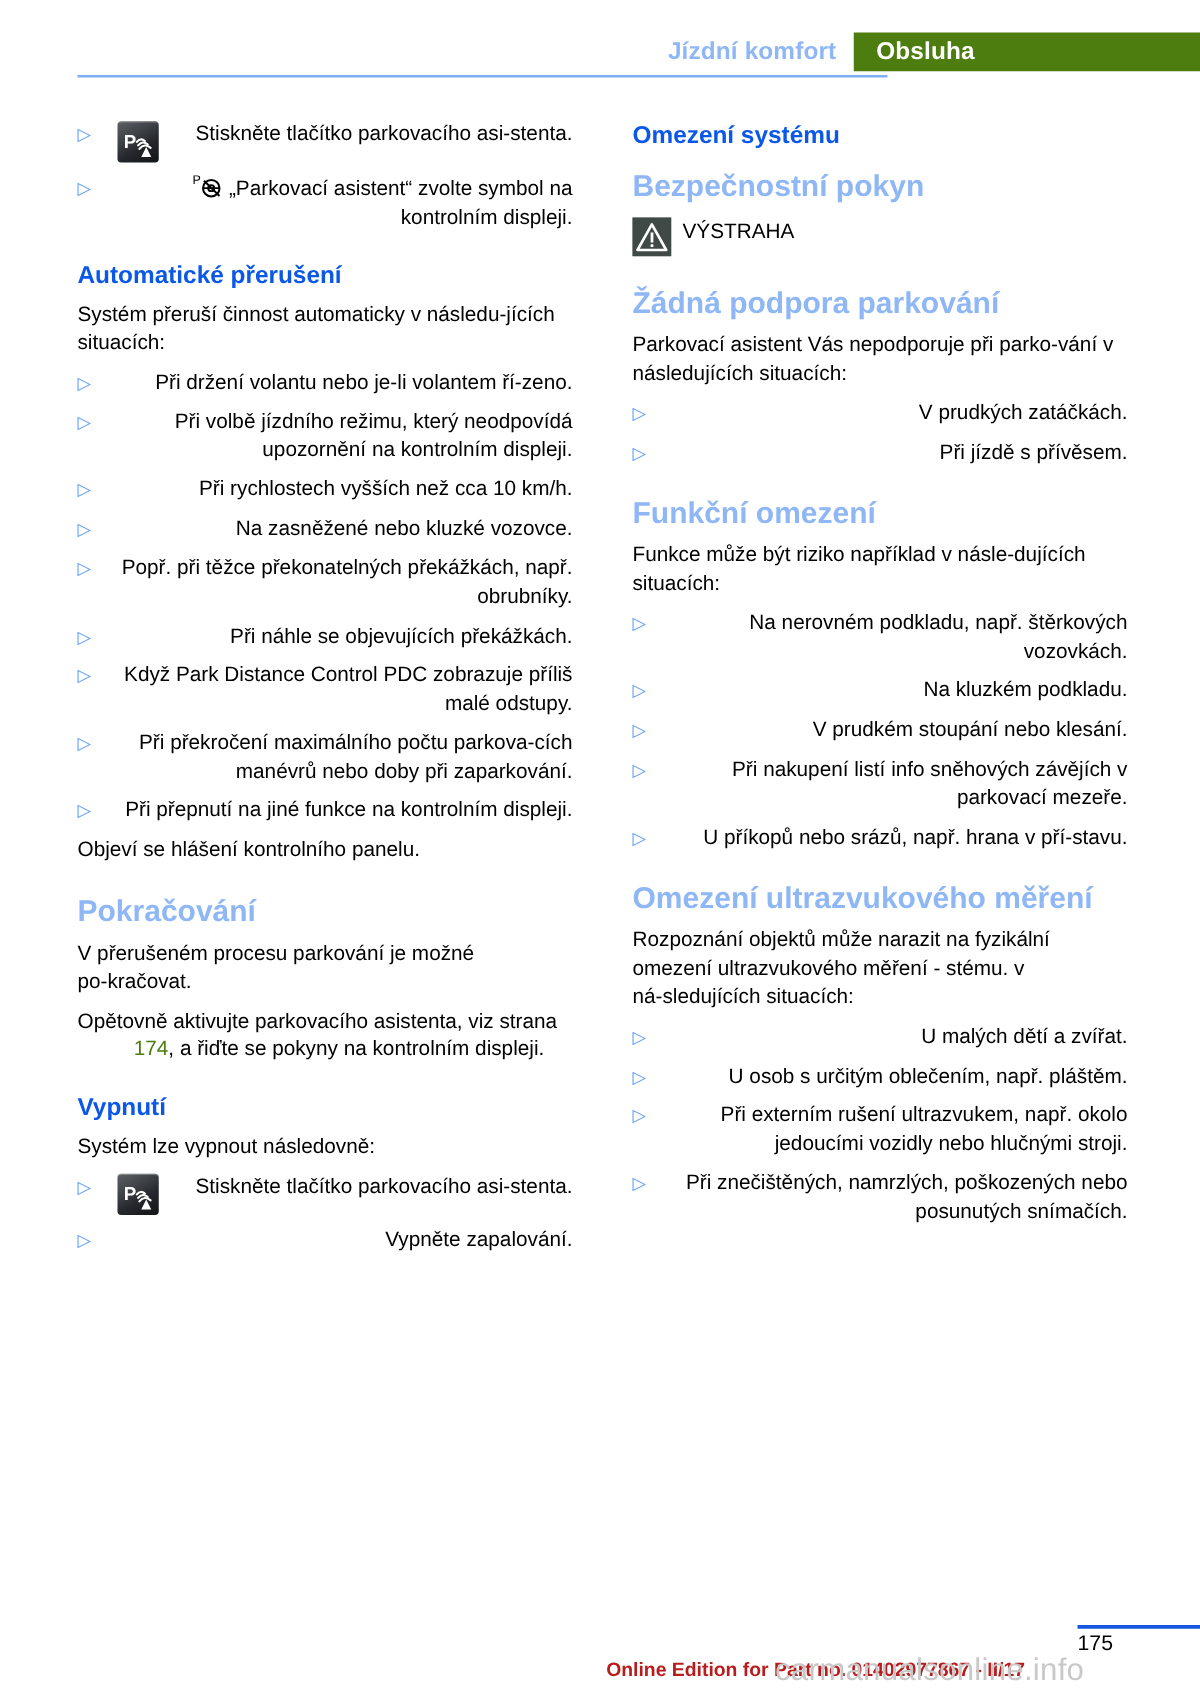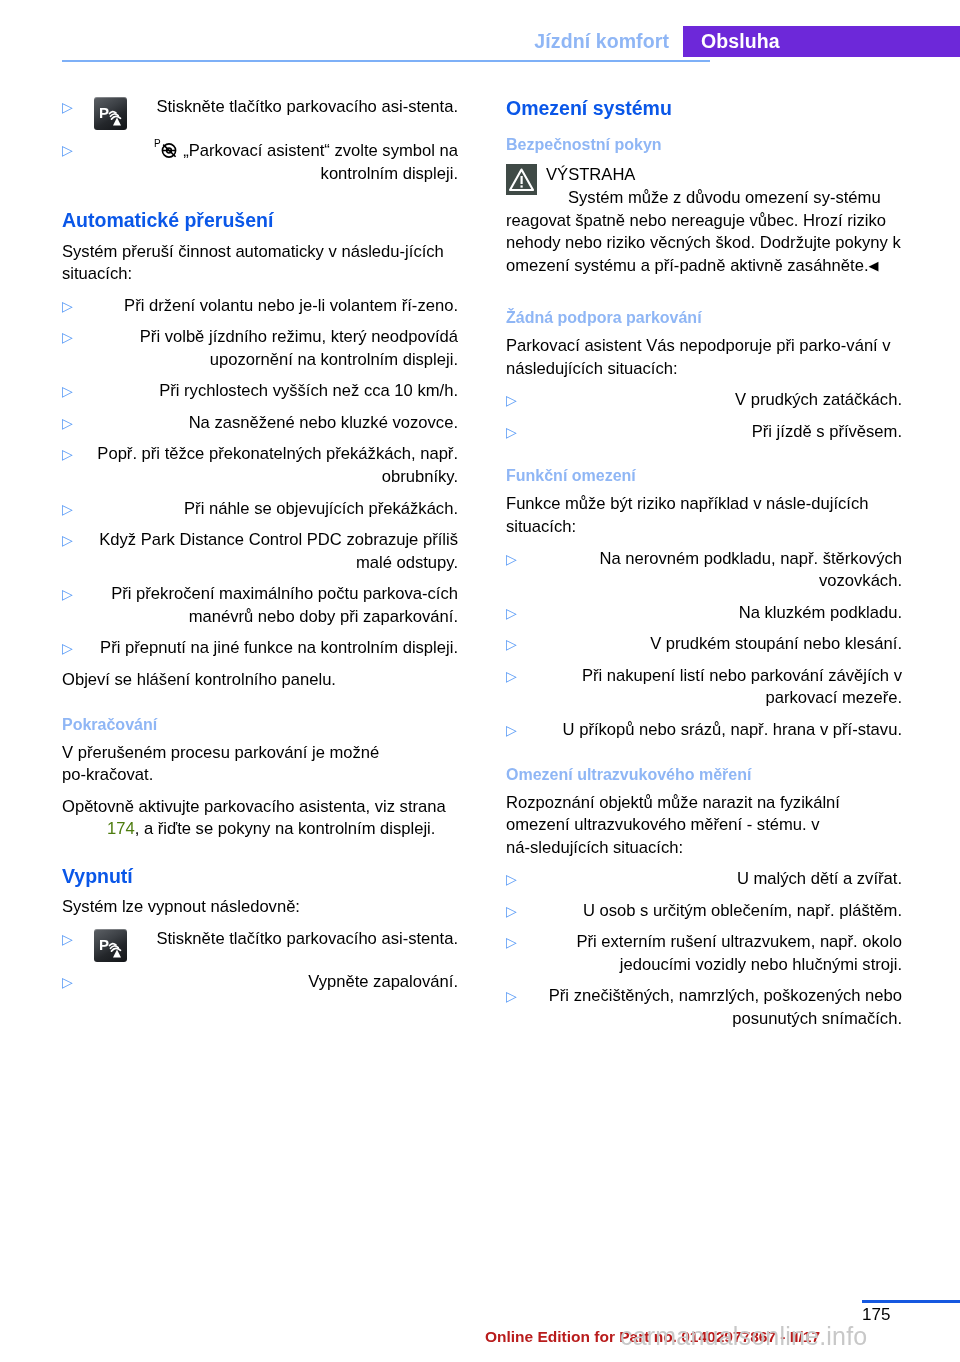--- a/index.html
+++ b/index.html
@@ -38,21 +38,21 @@
     color: #8fb6f5;
     font-size: 19.5px;
     font-weight: bold;
     padding: 4px 14px 4px 10px;
     white-space: nowrap;
     letter-spacing: 0.1px;
     display: flex;
     align-items: center;
   }
   .tab-active {
-    background: #6d28d9;
+    background: #4d7c0f;
     color: #ffffff;
     font-size: 19.5px;
     font-weight: bold;
     padding: 4px 14px 4px 18px;
     white-space: nowrap;
     letter-spacing: 0.1px;
     display: flex;
     align-items: center;
     min-width: 245px;
   }
@@ -81,21 +81,21 @@
 
   
   h2.h-major {
     font-size: 19.5px;
     font-weight: bold;
     color: #0a57e8;
     margin: 0 0 8px 0;
     line-height: 1.25;
   }
   h3.h-minor {
-    font-size: 16px;
+    font-size: 24px;
     font-weight: bold;
     color: #8fb6f5;
     margin: 0 0 7px 0;
     line-height: 1.25;
   }
   p.body {
     font-size: 16.6px;
     line-height: 1.36;
     margin: 0 0 9px 0;
     color: #000;
@@ -379,21 +379,20 @@
     <div class="warn-block">
       <span class="warn-icon">
         <svg width="31" height="31" viewBox="0 0 31 31">
           <rect x="0" y="0" width="31" height="31" fill="#3f4a46"></rect>
           <path d="M15.5 5.5 L27 26 L4 26 Z" fill="none" stroke="#ffffff" stroke-width="2.1" stroke-linejoin="round"></path>
           <rect x="14.5" y="12" width="2.2" height="8" fill="#ffffff"></rect>
           <rect x="14.5" y="21.4" width="2.2" height="2.2" fill="#ffffff"></rect>
         </svg>
       </span>
       <p class="warn-title">VÝSTRAHA</p>
-      <p class="warn-body"><span class="indent"></span><span>Systém může z důvodu omezení sy‑stému reagovat špatně nebo nereaguje vůbec. Hrozí riziko nehody nebo riziko věcných škod. Dodržujte pokyny k omezení systému a pří‑padně aktivně zasáhněte.</span><span class="warn-end">◀</span></p>
     </div>
 
     <div class="gap-lg"></div>
 
     <h3 class="h-minor">Žádná podpora parkování</h3>
     <p class="body">Parkovací asistent Vás nepodporuje při parko‑vání v následujících situacích:</p>
     <ul class="blist">
       <li>
         <span class="bullet-marker">▷</span>
         <span class="bullet-text">V prudkých zatáčkách.</span>
@@ -416,21 +415,21 @@
       <li>
         <span class="bullet-marker">▷</span>
         <span class="bullet-text">Na kluzkém podkladu.</span>
       </li>
       <li>
         <span class="bullet-marker">▷</span>
         <span class="bullet-text">V prudkém stoupání nebo klesání.</span>
       </li>
       <li>
         <span class="bullet-marker">▷</span>
-        <span class="bullet-text">Při nakupení listí nebo parkování závějích v parkovací mezeře.</span>
+        <span class="bullet-text">Při nakupení listí info sněhových závějích v parkovací mezeře.</span>
       </li>
       <li>
         <span class="bullet-marker">▷</span>
         <span class="bullet-text">U příkopů nebo srázů, např. hrana v pří‑stavu.</span>
       </li>
     </ul>
 
     <div class="gap-md"></div>
 
     <h3 class="h-minor">Omezení ultrazvukového měření</h3>

